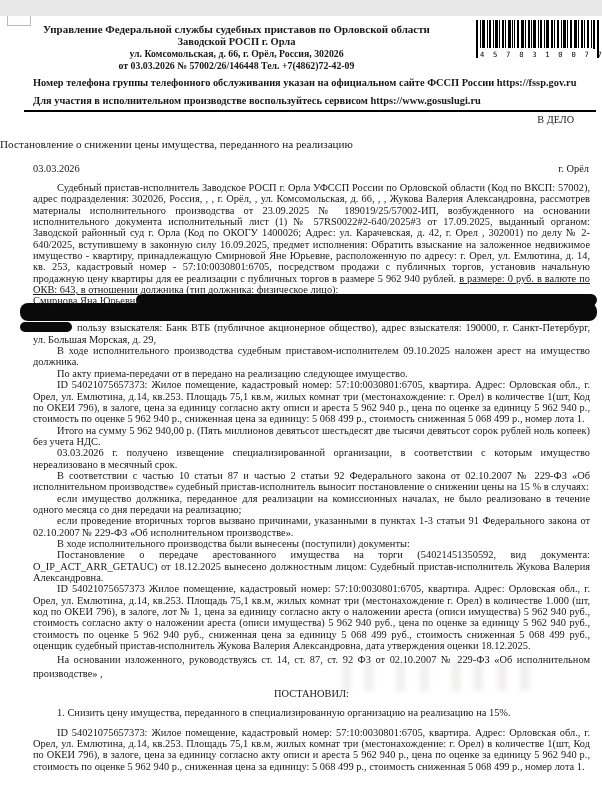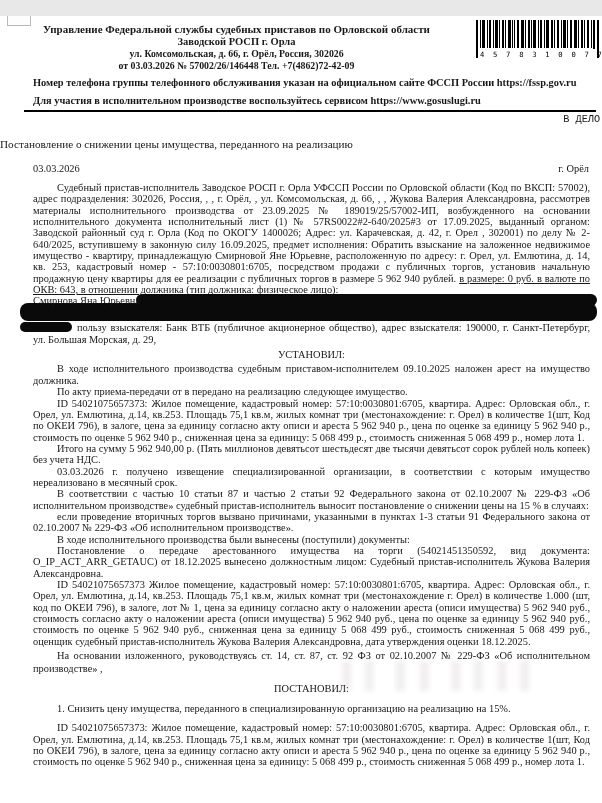--- a/index.html
+++ b/index.html
@@ -26,21 +26,21 @@
   .barcode-wrap svg { display:block; }
   .barcode-digits {
     position:absolute; left:4px; right:2px; top:29px; background:#fff;
     font-family:"DejaVu Sans Mono", monospace; font-size:7.2px; letter-spacing:2.2px;
     white-space:nowrap; text-align:center; color:#000; padding-top:1px;
   }
   .service-line { padding-left:33px; padding-right:10px; font-weight:bold; font-size:10.4px; }
   .service-line.first  { margin-top:7px; }
   .service-line.second { margin-top:6px; }
   .head-rule { border:none; border-top:2.6px solid #000; margin:4px 6px 0 24px; }
-  .v-delo { text-align:right; padding-right:2px; font-size:10.2px; margin-top:2px;font-family:Liberation Mono, monospace; }
+  .v-delo { text-align:right; padding-right:28px; font-size:10.2px; margin-top:2px; }
   
   .doc-title { text-align:left; font-size:11.2px; margin-top:13px; }
   .dateline {
     display:flex; justify-content:space-between;
     padding:0 13px 0 33px; margin-top:13px; font-size:10.4px;
   }
   
   .body {
     padding:0 12px 0 33px; margin-top:8px;
     font-size:10.4px; line-height:11.35px; text-align:justify;
@@ -144,28 +144,28 @@
     <p><span>Судебный пристав-исполнитель Заводское РОСП г. Орла УФССП России по Орловской области (Код по ВКСП: 57002), адрес подразделения: 302026, Россия, , , г. Орёл, , ул. Комсомольская, д. 66, , , Жукова Валерия Александровна, рассмотрев материалы исполнительного производства от 23.09.2025 № 189019/25/57002-ИП, возбужденного на основании исполнительного документа исполнительный лист (1) № 57RS0022#2-640/2025#3 от 17.09.2025, выданный органом: Заводской районный суд г. Орла (Код по ОКОГУ 1400026; Адрес: ул. Карачевская, д. 42, г. Орел , 302001) по делу № 2-640/2025, вступившему в законную силу 16.09.2025, предмет исполнения: Обратить взыскание на заложенное недвижимое имущество - квартиру, принадлежащую Смирновой Яне Юрьевне, расположенную по адресу: г. Орел, ул. Емлютина, д. 14, кв. 253, кадастровый номер - 57:10:0030801:6705, посредством продажи с публичных торгов, установив начальную продажную цену квартиры для ее реализации с публичных торгов в размере 5 962 940 рублей. </span><span class="u">в размере: 0 руб. в валюте по ОКВ: 643, в отношении должника</span><span> (тип должника: физическое лицо):</span></p>
 
     <div class="redact-zone">
       <span class="debtor-name">Смирнова Яна Юрьевна</span>
       <span class="bar bar1"></span>
       <div class="bar bar2"></div>
     </div>
 
     <p class="creditor"><span class="bar bar3"></span><span>пользу взыскателя: Банк ВТБ (публичное акционерное общество), адрес взыскателя: 190000, г. Санкт-Петербург, ул. Большая Морская, д. 29,</span></p>
 
-    <p class="center-head">УСТАНОВИЛ:</p>
 
     <p>В ходе исполнительного производства судебным приставом-исполнителем 09.10.2025 наложен арест на имущество должника.</p>
     <p>По акту приема-передачи от в передано на реализацию следующее имущество.</p>
     <p>ID 54021075657373: Жилое помещение, кадастровый номер: 57:10:0030801:6705, квартира. Адрес: Орловская обл., г. Орел, ул. Емлютина, д.14, кв.253. Площадь 75,1 кв.м, жилых комнат три (местонахождение: г. Орел) в количестве 1(шт, Код по ОКЕИ 796), в залоге, цена за единицу согласно акту описи и ареста 5 962 940 р., цена по оценке за единицу 5 962 940 р., стоимость по оценке 5 962 940 р., сниженная цена за единицу: 5 068 499 р., стоимость сниженная 5 068 499 р., номер лота 1.</p>
     <p>Итого на сумму 5 962 940,00 р. (Пять миллионов девятьсот шестьдесят две тысячи девятьсот сорок рублей ноль копеек) без учета НДС.</p>
     <p>03.03.2026 г. получено извещение специализированной организации, в соответствии с которым имущество нереализовано в месячный срок.</p>
     <p>В соответствии с частью 10 статьи 87 и частью 2 статьи 92 Федерального закона от 02.10.2007 № 229-ФЗ «Об исполнительном производстве» судебный пристав-исполнитель выносит постановление о снижении цены на 15 % в случаях:</p>
+    <p>если имущество должника, переданное для реализации на комиссионных началах, не было реализовано в течение одного месяца со дня передачи на реализацию;</p>
     <p>если проведение вторичных торгов вызвано причинами, указанными в пунктах 1-3 статьи 91 Федерального закона от 02.10.2007 № 229-ФЗ «Об исполнительном производстве».</p>
     <p>В ходе исполнительного производства были вынесены (поступили) документы:</p>
     <p>Постановление о передаче арестованного имущества на торги (54021451350592, вид документа: O_IP_ACT_ARR_GETAUC) от 18.12.2025 вынесено должностным лицом: Судебный пристав-исполнитель Жукова Валерия Александровна.</p>
     <p>ID 54021075657373 Жилое помещение, кадастровый номер: 57:10:0030801:6705, квартира. Адрес: Орловская обл., г. Орел, ул. Емлютина, д.14, кв.253. Площадь 75,1 кв.м, жилых комнат три (местонахождение г. Орел) в количестве 1.000 (шт, код по ОКЕИ 796), в залоге, лот № 1, цена за единицу согласно акту о наложении ареста (описи имущества) 5 962 940 руб., стоимость согласно акту о наложении ареста (описи имущества) 5 962 940 руб., цена по оценке за единицу 5 962 940 руб., стоимость по оценке 5 962 940 руб., сниженная цена за единицу 5 068 499 руб., стоимость сниженная 5 068 499 руб., оценщик судебный пристав-исполнитель Жукова Валерия Александровна, дата утверждения оценки 18.12.2025.</p>
     <p class="loose">На основании изложенного, руководствуясь ст. 14, ст. 87, ст. 92 ФЗ от 02.10.2007 №  229-ФЗ «Об исполнительном производстве» ,</p>
 
     <p class="center-head po-item">ПОСТАНОВИЛ:</p>
 
     <p class="po-item">1. Снизить цену имущества, переданного в специализированную организацию на реализацию на 15%.</p>
     <p class="po-item">ID 54021075657373: Жилое помещение, кадастровый номер: 57:10:0030801:6705, квартира. Адрес: Орловская обл., г. Орел, ул. Емлютина, д.14, кв.253. Площадь 75,1 кв.м, жилых комнат три (местонахождение: г. Орел) в количестве 1(шт, Код по ОКЕИ 796), в залоге, цена за единицу согласно акту описи и ареста 5 962 940 р., цена по оценке за единицу 5 962 940 р., стоимость по оценке 5 962 940 р., сниженная цена за единицу: 5 068 499 р., стоимость сниженная 5 068 499 р., номер лота 1.</p>

